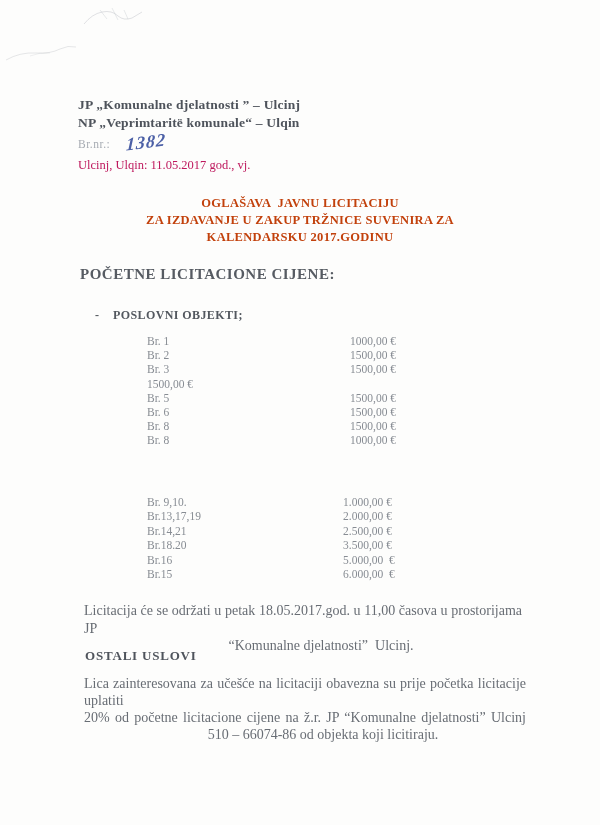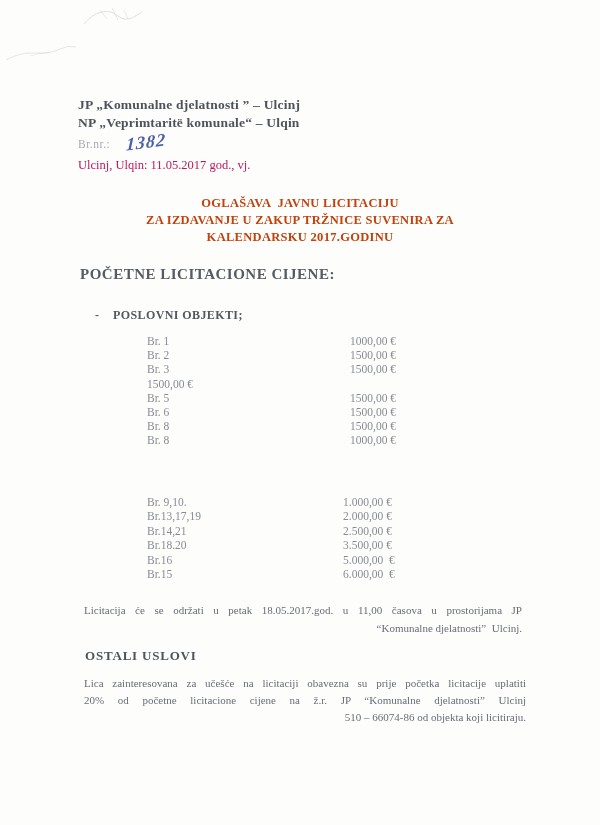--- a/index.html
+++ b/index.html
@@ -38,25 +38,25 @@
   .sh-2{left:93px;top:471px;}
   
   .price-table{font-size:11.5px;color:#878c93;}
   .t1{left:147px;top:334px;width:300px;line-height:14.2px;}
   .t2{left:147px;top:495px;width:300px;line-height:14.4px;}
   .price-row{display:flex;}
   .t1 .row-label{width:203px;}
   .t2 .row-label{width:196px;}
   .row-price{white-space:pre;}
   
-  .para{font-size:11px;color:#686d74;line-height:17.5px;}
+  .para{font-size:14px;color:#686d74;line-height:17.5px;}
   .p1{left:84px;top:602px;width:438px;}
   .p2{left:84px;top:675px;width:442px;line-height:17px;}
   .jline{text-align:justify;text-align-last:justify;}
-  .nline{text-align:right;white-space:pre;margin-left:36px;}
+  .nline{text-align:center;white-space:pre;margin-left:36px;}
   .ostali-heading{left:85px;top:648px;font-weight:bold;font-size:13px;color:#4f545c;letter-spacing:.8px;}
   
   .pen-marks{left:0;top:0;}
 </style>
 </head>
 <body>
 
 <div class="page">
 
   <svg class="abs pen-marks" width="170" height="75" viewBox="0 0 170 75">

